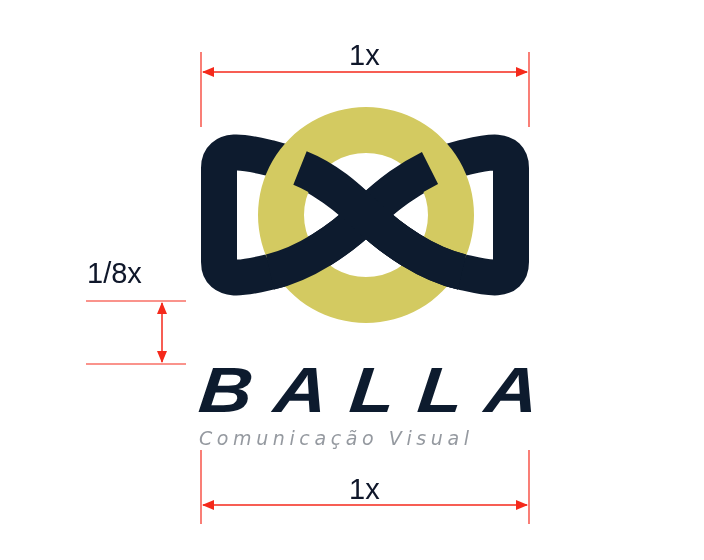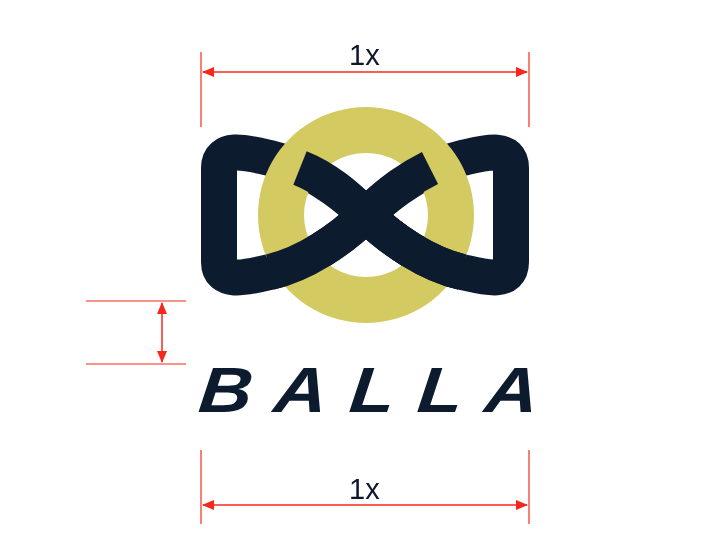--- a/index.html
+++ b/index.html
@@ -95,22 +95,24 @@
       <path d="M366,215 C392,190 410,178 430,168" fill="none" stroke="#0d1b2e" stroke-width="36" stroke-linecap="butt"></path>
 
       <ellipse cx="375" cy="225" rx="30" ry="12" fill="url(#shadowGrad)" transform="rotate(38 375 225)"></ellipse>
 
       <path d="M300,168 C330,180 350,200 366,215 C392,240 427,264 462,272" fill="none" stroke="#0d1b2e" stroke-width="36" stroke-linecap="butt"></path>
     </g>
   </svg>
 
   <div class="dim-label" style="left:349px;top:41px;">1x</div>
   <div class="dim-label" style="left:349px;top:475px;">1x</div>
+  <div class="dim-label" style="left:87px;top:259px;">1/8x</div>
 
   <div class="wordmark">
     <span>B</span>
     <span>A</span>
     <span>L</span>
     <span>L</span>
     <span>A</span>
   </div>
 
+  <div class="tagline">Comunicação Visual</div>
 </div>
 
 </body></html>

